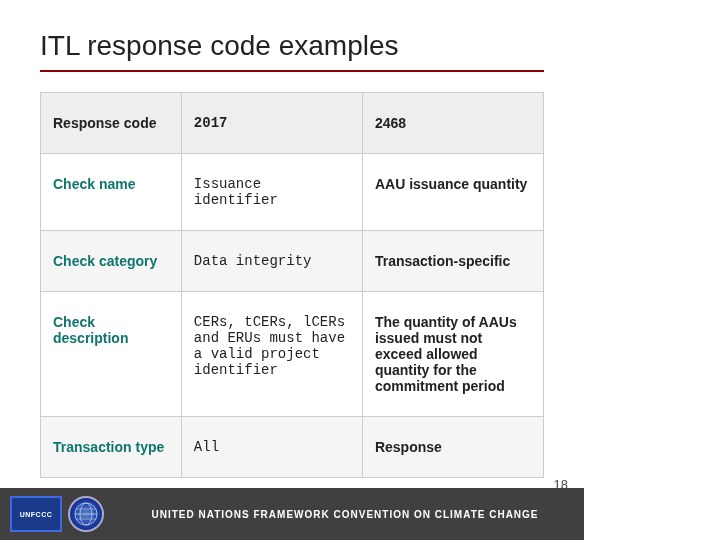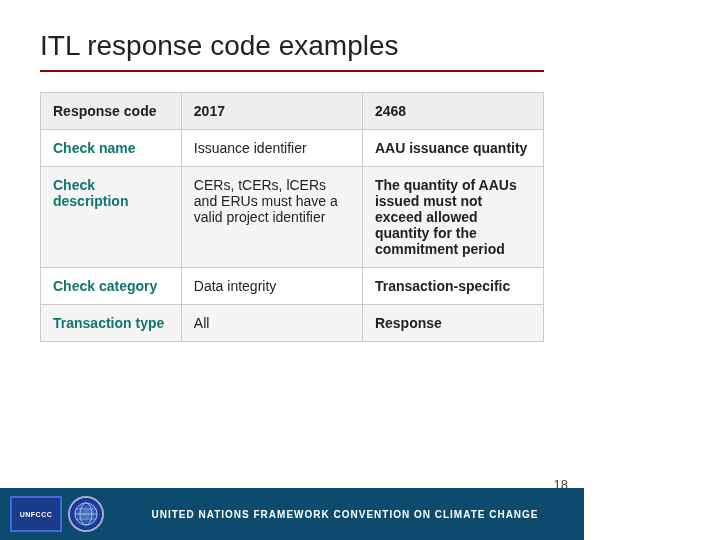--- a/index.html
+++ b/index.html
@@ -35,55 +35,56 @@
     }
 
     table {
       width: 100%;
       border-collapse: collapse;
       font-size: 14px;
     }
 
     td {
       border: 1px solid #cccccc;
-      padding: 10px 12px;
+      padding: 22px 12px;
       vertical-align: top;
       color: #222222;
     }
 
     tr:nth-child(odd) td {
       background-color: #f5f5f5;
     }
 
     tr:nth-child(even) td {
       background-color: #ffffff;
     }
 
     td:first-child {
       font-weight: bold;
       width: 28%;
       color: #0f766e;
     }
 
     td:nth-child(2) {
       width: 36%;
+      font-family: Liberation Mono, monospace;
     }
 
     td:nth-child(3) {
       width: 36%;
       font-weight: bold;
     }
 
     .footer {
       position: absolute;
       bottom: 0;
       left: 0;
       width: 100%;
       height: 52px;
-      background: #0c4a6e;
+      background: #404040;
       display: flex;
       align-items: center;
       padding: 0 10px;
     }
 
     .logo-box-unfccc {
       background: #1a3a8a;
       border: 2px solid #4169e1;
       width: 52px;
       height: 36px;
@@ -148,28 +149,28 @@
           <td>Response code</td>
           <td>2017</td>
           <td>2468</td>
         </tr>
         <tr>
           <td>Check name</td>
           <td>Issuance identifier</td>
           <td>AAU issuance quantity</td>
         </tr>
         <tr>
+          <td>Check category</td>
+          <td>Data integrity</td>
+          <td>Transaction-specific</td>
+        </tr>
+        <tr>
           <td>Check description</td>
           <td>CERs, tCERs, lCERs and ERUs must have a valid project identifier</td>
           <td>The quantity of AAUs issued must not exceed allowed quantity for the commitment period</td>
-        </tr>
-        <tr>
-          <td>Check category</td>
-          <td>Data integrity</td>
-          <td>Transaction-specific</td>
         </tr>
         <tr>
           <td>Transaction type</td>
           <td>All</td>
           <td>Response</td>
         </tr>
       </tbody>
     </table>
   </div>
 

